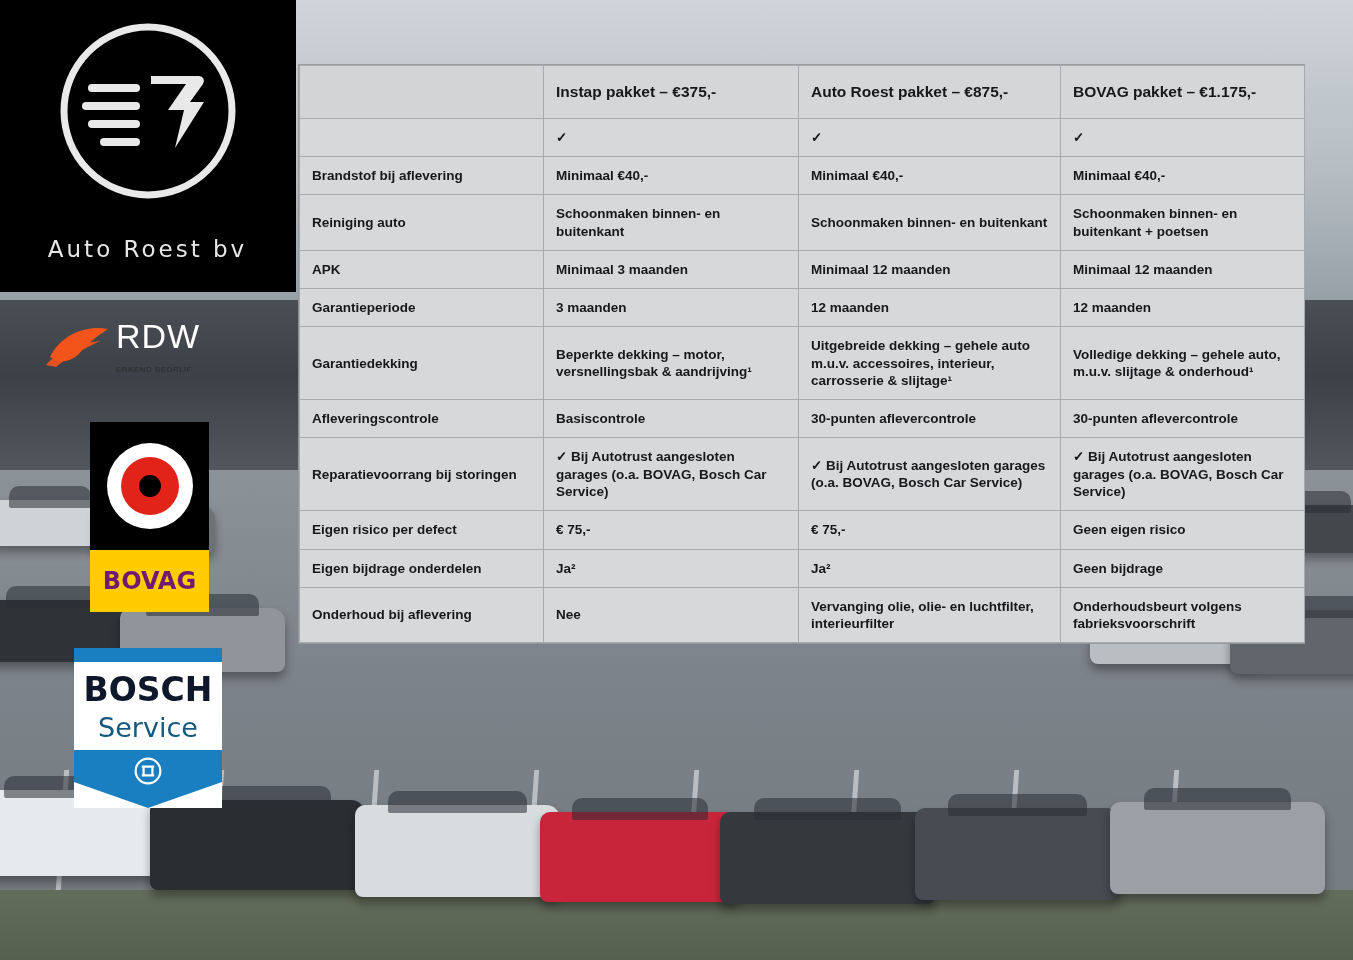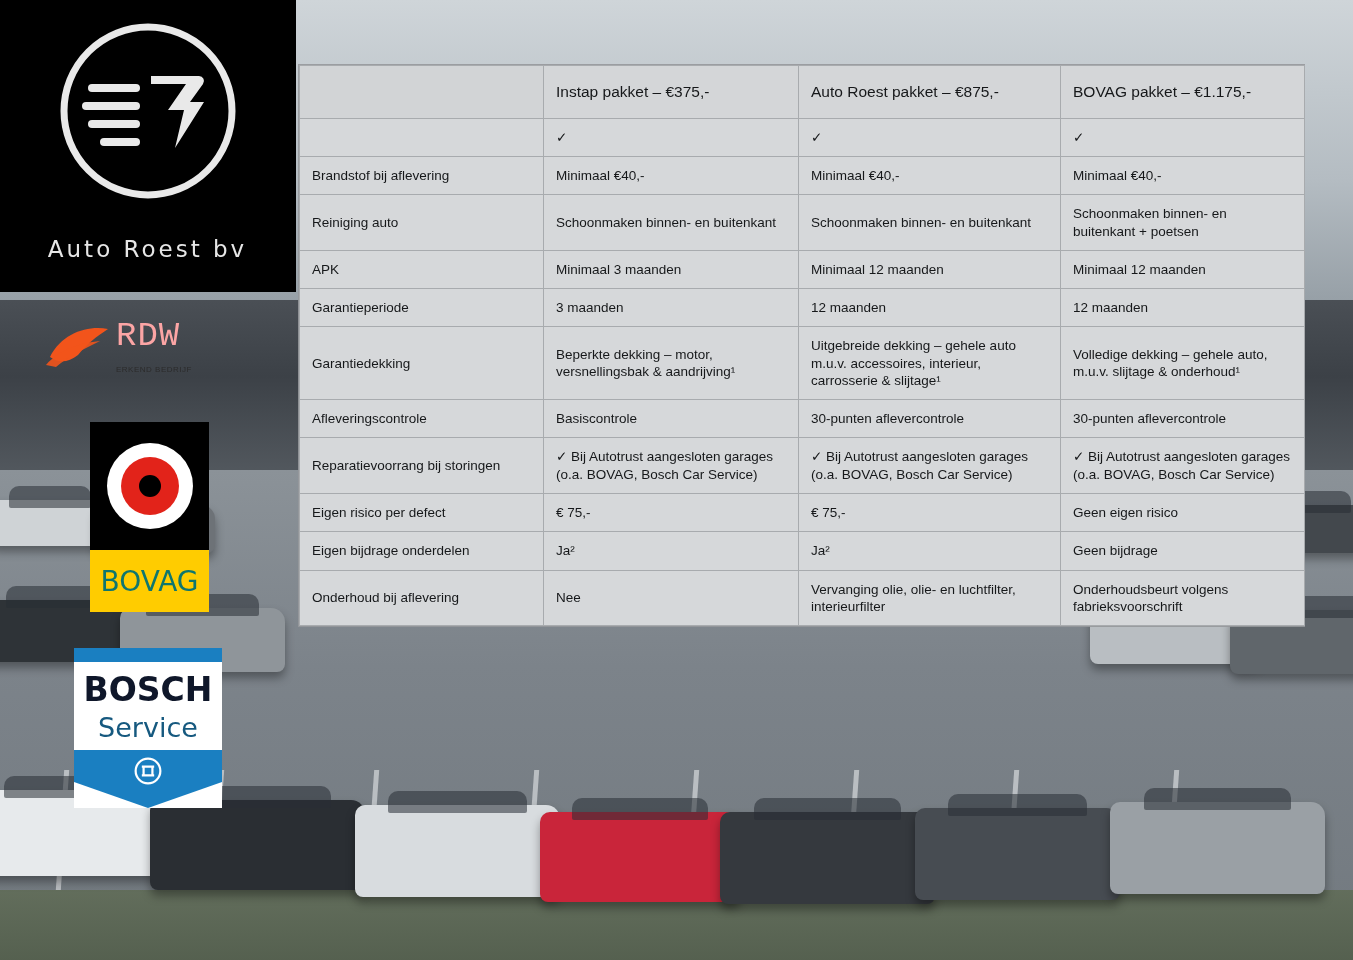--- a/index.html
+++ b/index.html
@@ -86,22 +86,22 @@
   
   .rdw-badge {
     position: absolute;
     left: 44px; top: 318px;
     width: 215px; height: 56px;
     z-index: 4;
     display: flex;
     align-items: center;
   }
   .rdw-text {
-    color: #fca5a5;
-    font-family: Liberation Mono, monospace;
+    color: #ffffff;
+    font-family: Liberation Sans, sans-serif;
     font-size: 34px;
     letter-spacing: 1px;
     line-height: 1;
   }
   .rdw-sub {
     color: #2b2b2b;
     font-family: "Liberation Sans", sans-serif;
     font-size: 8px;
     letter-spacing: .5px;
     margin-top: 12px;
@@ -133,23 +133,23 @@
     width: 22px; height: 22px; border-radius: 50%;
     background: #000;
   }
   .bovag-bottom {
     position: absolute; left: 0; bottom: 0; width: 100%; height: 62px;
     background: #ffcc00;
     display: flex; align-items: center; justify-content: center;
   }
   .bovag-word {
     font-family: "DejaVu Sans", sans-serif;
-    font-weight: normal;
-    font-size: 28px;
-    color: #0f766e;
+    font-weight: bold;
+    font-size: 24px;
+    color: #701a75;
     letter-spacing: 0px;
   }
 
   .bosch-badge {
     position: absolute;
     left: 74px; top: 648px;
     width: 148px; height: 160px;
     background: #fff;
     z-index: 4;
   }
@@ -196,21 +196,21 @@
     width: 100%;
     table-layout: fixed;
   }
   table.pkg td, table.pkg th {
     border: 1px solid #a8abae;
     vertical-align: middle;
     padding: 10px 12px;
     color: #16181a;
     font-size: 13.5px;
     line-height: 1.28;
-    font-weight: normal;
+    font-weight: bold;
     background: rgba(214,216,218,0.95);
     box-sizing: border-box;
   }
   table.pkg col.c0 { width: 244px; }
   table.pkg col.c1 { width: 255px; }
   table.pkg col.c2 { width: 262px; }
   table.pkg col.c3 { width: 244px; }
 
   table.pkg thead th {
     font-size: 15.5px;

